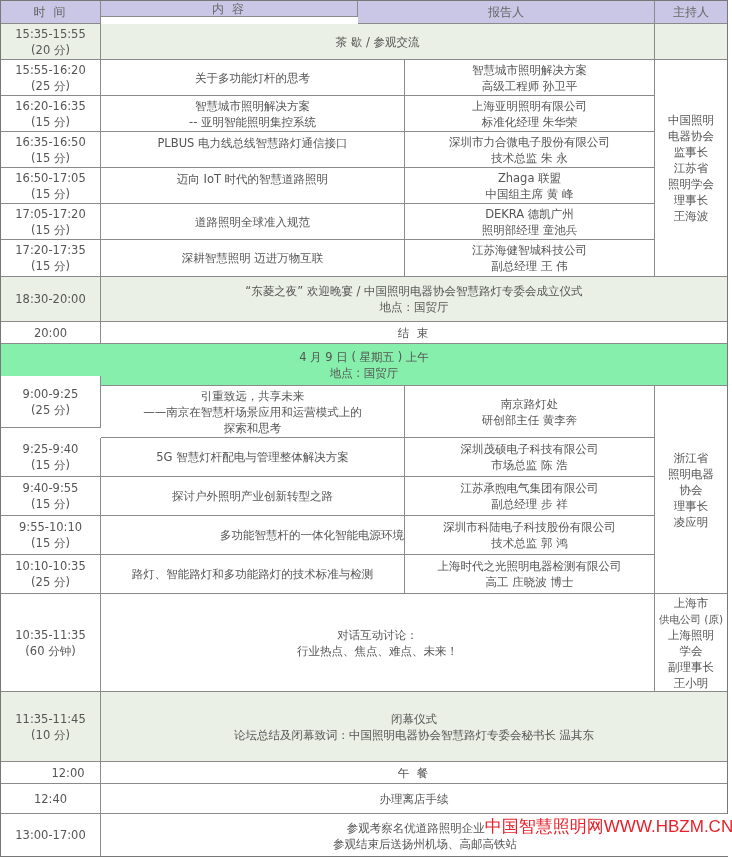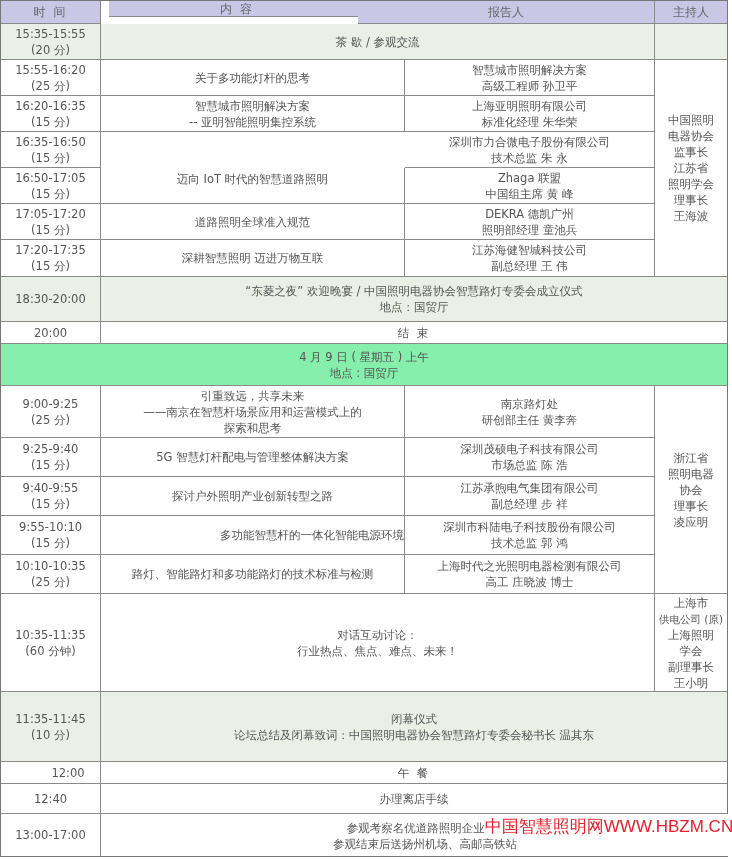--- a/index.html
+++ b/index.html
@@ -17,21 +17,21 @@
   .last-col { border-right: none; }
   .line { display: block; }
   .watermark { color: #e8202a; font-family: "Liberation Sans", sans-serif; font-size: 17px; letter-spacing: 0; }
 </style>
 </head>
 <body>
 
 <div class="tbl">
 
   <div class="cell hdr" style="left:0;top:0;width:100px;height:23px;">时 间</div>
-  <div class="cell hdr" style="left:108px;top:0;width:257px;height:16px;">内 容</div>
+  <div class="cell hdr" style="left:100px;top:0;width:257px;height:16px;">内 容</div>
   <div class="cell hdr" style="left:357px;top:0;width:297px;height:23px;letter-spacing:0;">报告人</div>
   <div class="cell hdr last-col" style="left:654px;top:0;width:72px;height:23px;letter-spacing:0;">主持人</div>
 
   <div class="cell green" style="left:0;top:23px;width:100px;height:36px;">
     <span class="line">15:35-15:55</span>
     <span class="line">(20 分)</span>
   </div>
   <div class="cell green" style="left:100px;top:23px;width:554px;height:36px;">茶 歇 / 参观交流</div>
   <div class="cell green last-col" style="left:654px;top:23px;width:72px;height:36px;"></div>
 
@@ -56,20 +56,23 @@
     <span class="line">-- 亚明智能照明集控系统</span>
   </div>
   <div class="cell white" style="left:404px;top:95px;width:250px;height:36px;">
     <span class="line">上海亚明照明有限公司</span>
     <span class="line">标准化经理 朱华荣</span>
   </div>
 
   <div class="cell white" style="left:0;top:131px;width:100px;height:36px;">
     <span class="line">16:35-16:50</span>
     <span class="line">(15 分)</span>
+  </div>
+  <div class="cell white" style="left:100px;top:131px;width:304px;height:36px;justify-content:flex-start;padding-top:3px;">
+    <span class="line">PLBUS 电力线总线智慧路灯通信接口</span>
   </div>
   <div class="cell white" style="left:404px;top:131px;width:250px;height:36px;">
     <span class="line">深圳市力合微电子股份有限公司</span>
     <span class="line">技术总监  朱 永</span>
   </div>
 
   <div class="cell white" style="left:0;top:167px;width:100px;height:36px;">
     <span class="line">16:50-17:05</span>
     <span class="line">(15 分)</span>
   </div>
@@ -122,21 +125,21 @@
   </div>
 
   <div class="cell white" style="left:0;top:321px;width:100px;height:22px;">20:00</div>
   <div class="cell white last-col" style="left:100px;top:321px;width:626px;height:22px;letter-spacing:2px;">结 束</div>
 
   <div class="cell blue last-col" style="left:0;top:343px;width:726px;height:42px;">
     <span class="line">4 月 9 日 ( 星期五 ) 上午</span>
     <span class="line">地点 : 国贸厅</span>
   </div>
 
-  <div class="cell white" style="left:0;top:385px;width:100px;height:52px;">
+  <div class="cell white" style="left:0;top:375px;width:100px;height:52px;">
     <span class="line">9:00-9:25</span>
     <span class="line">(25 分)</span>
   </div>
   <div class="cell white" style="left:100px;top:385px;width:304px;height:52px;">
     <span class="line">引重致远，共享未来</span>
     <span class="line">——南京在智慧杆场景应用和运营模式上的</span>
     <span class="line">探索和思考</span>
   </div>
   <div class="cell white" style="left:404px;top:385px;width:250px;height:52px;">
     <span class="line">南京路灯处</span>

